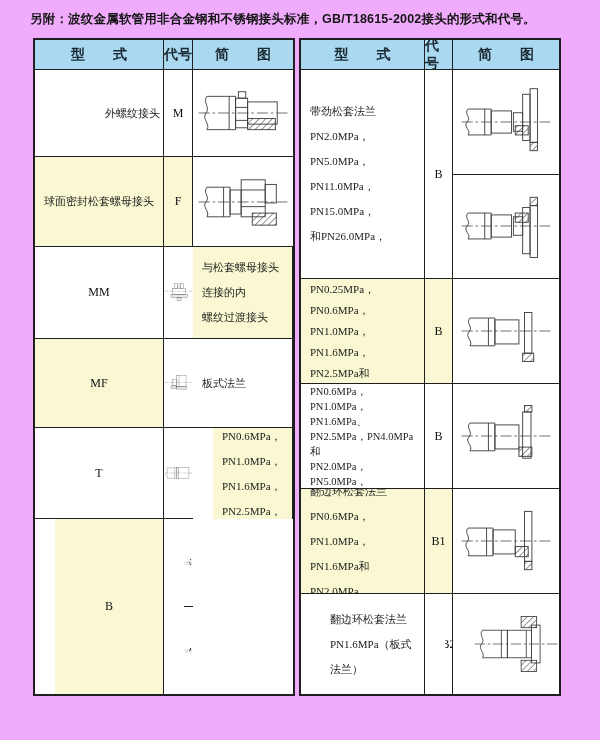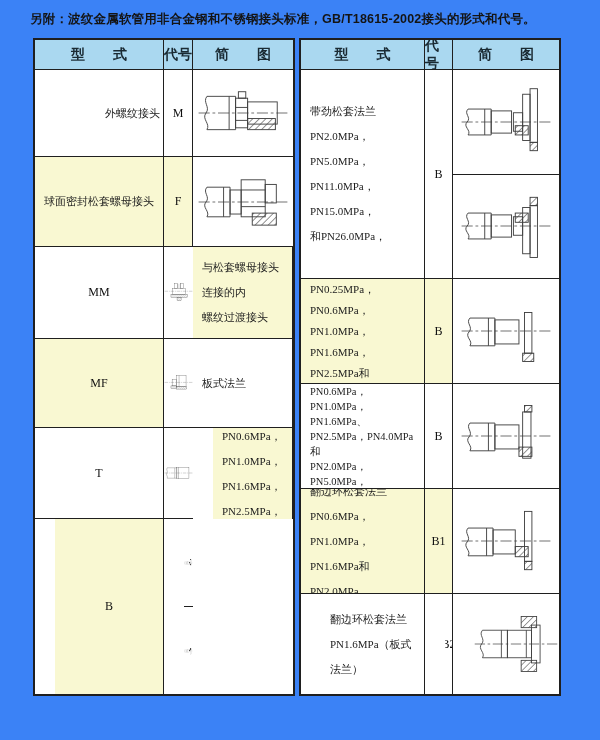--- a/index.html
+++ b/index.html
@@ -1,20 +1,20 @@
 <!DOCTYPE html>
 <html><head>
 <meta charset="utf-8">
 <style>
   html,body{margin:0;padding:0;}
   body{
     width:600px;height:740px;background:#ffffff;
     font-family:"Liberation Serif","DejaVu Serif",serif;
   }
-  .page{position:relative;width:600px;height:740px;background:#3b82f6;overflow:hidden;}
+  .page{position:relative;width:600px;height:740px;background:#f0abfc;overflow:hidden;}
   .title{
     position:absolute;left:30px;top:11px;width:555px;
     font-family:"Liberation Sans","DejaVu Sans",sans-serif;
     font-weight:bold;font-size:12.5px;color:#141414;letter-spacing:0.2px;
     white-space:nowrap;
   }
   .tbl{
     position:absolute;top:38px;height:658px;width:262px;
     border:2px solid #1f1f1f;background:#ffffff;
     display:grid;box-sizing:border-box;

